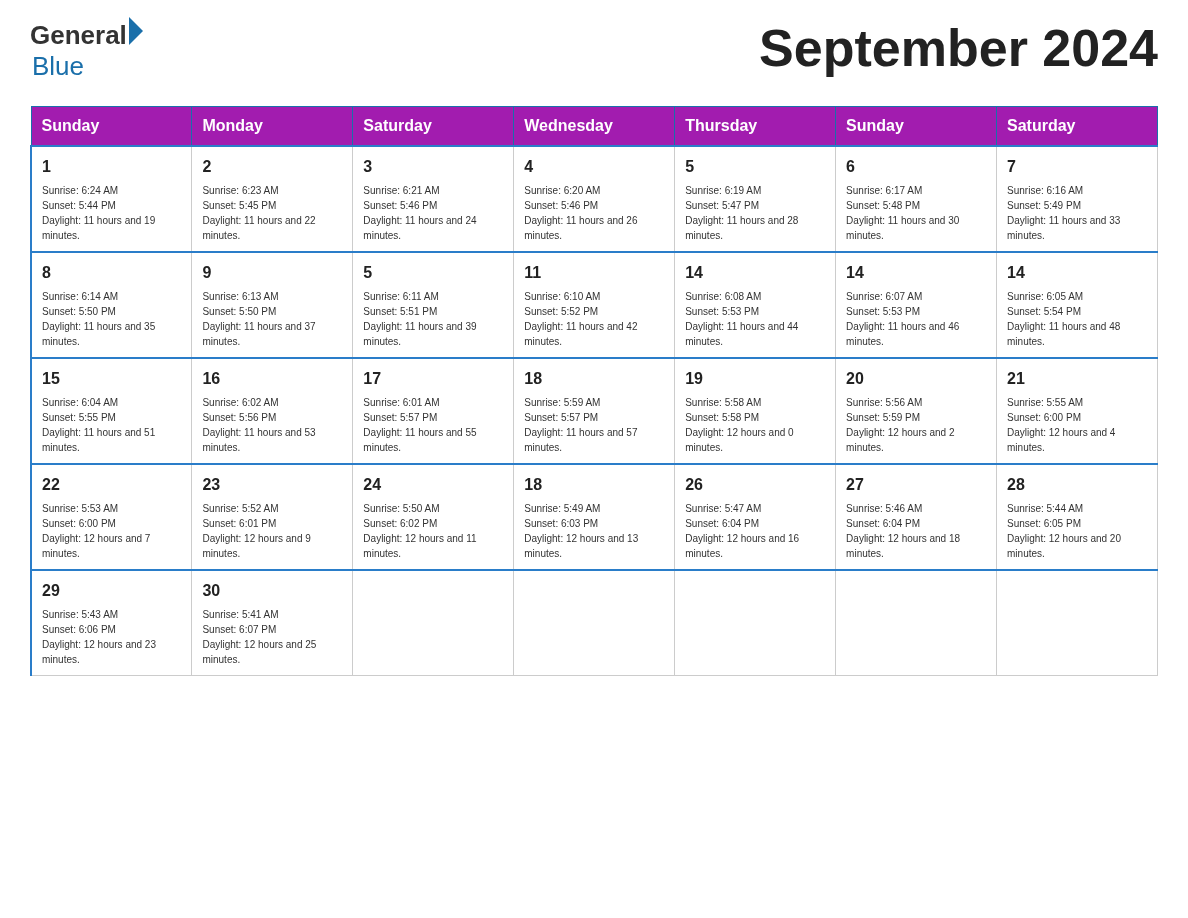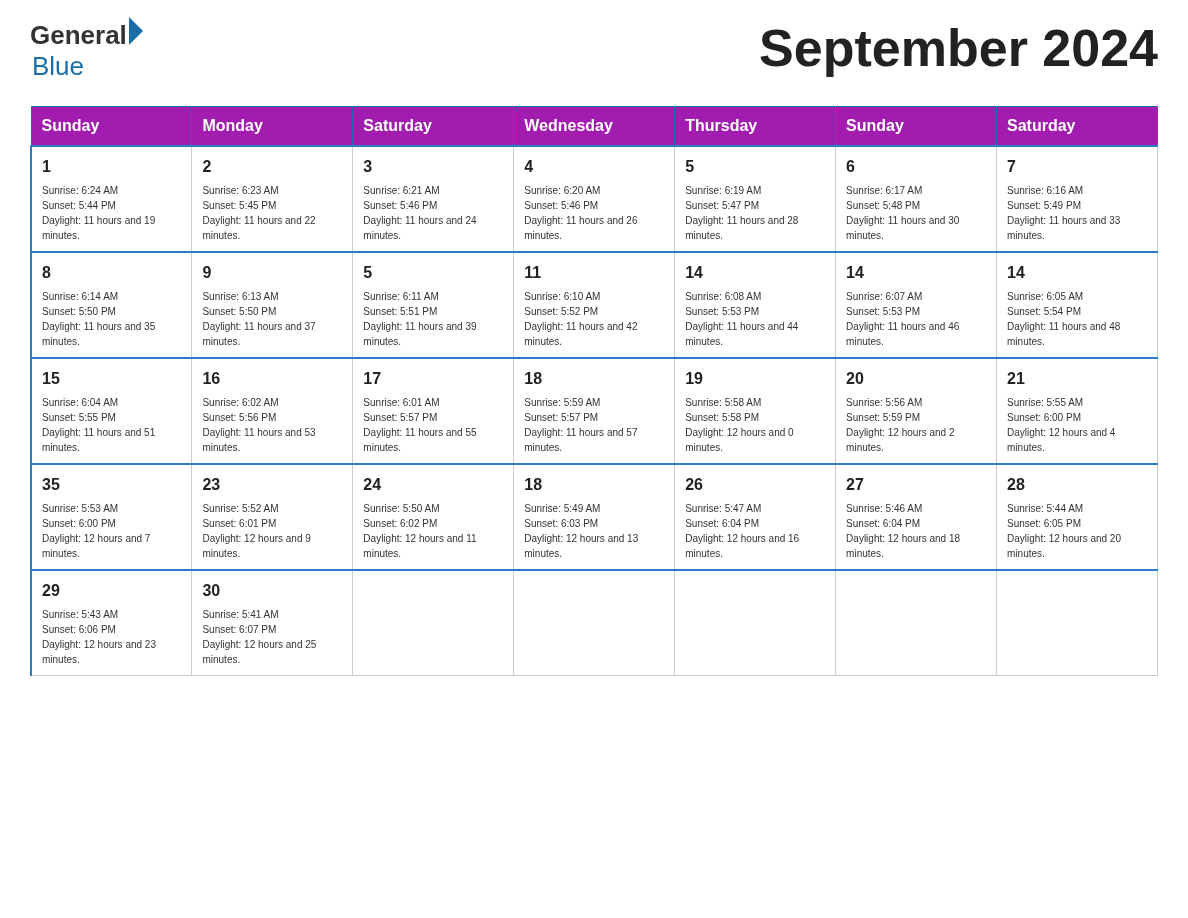--- a/index.html
+++ b/index.html
@@ -215,21 +215,21 @@
           <span class="day-number">20</span>
           <div class="day-info">Sunrise: 5:56 AM<br>Sunset: 5:59 PM<br>Daylight: 12 hours and 2 minutes.</div>
         </td>
         <td>
           <span class="day-number">21</span>
           <div class="day-info">Sunrise: 5:55 AM<br>Sunset: 6:00 PM<br>Daylight: 12 hours and 4 minutes.</div>
         </td>
       </tr>
       <tr>
         <td>
-          <span class="day-number">35</span>
+          <span class="day-number">22</span>
           <div class="day-info">Sunrise: 5:53 AM<br>Sunset: 6:00 PM<br>Daylight: 12 hours and 7 minutes.</div>
         </td>
         <td>
           <span class="day-number">23</span>
           <div class="day-info">Sunrise: 5:52 AM<br>Sunset: 6:01 PM<br>Daylight: 12 hours and 9 minutes.</div>
         </td>
         <td>
           <span class="day-number">24</span>
           <div class="day-info">Sunrise: 5:50 AM<br>Sunset: 6:02 PM<br>Daylight: 12 hours and 11 minutes.</div>
         </td>

